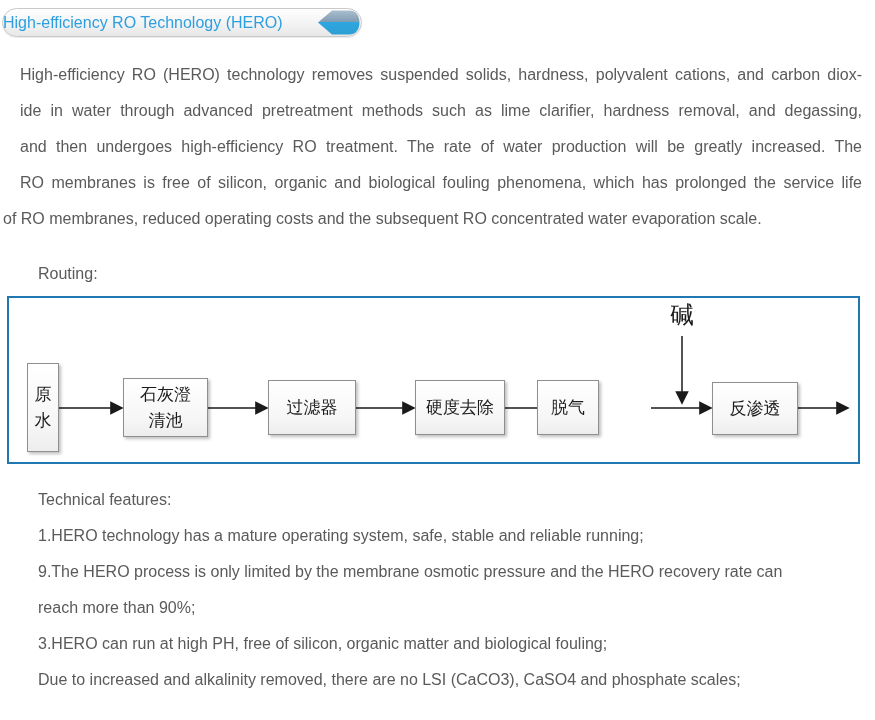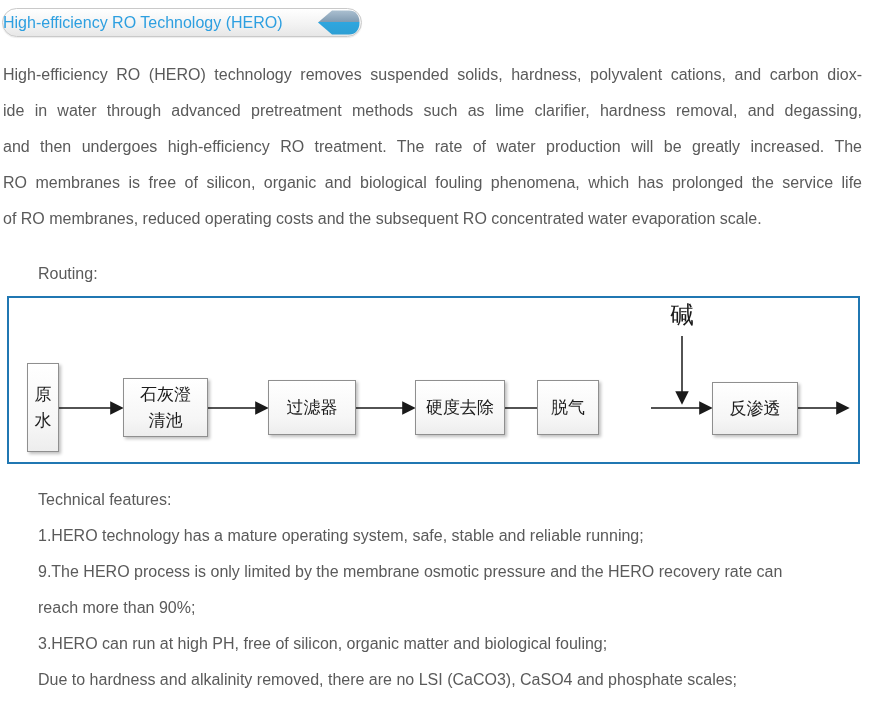--- a/index.html
+++ b/index.html
@@ -13,21 +13,21 @@
     position:absolute; left:2px; top:8px; width:360px; height:29px;
     box-sizing:border-box; border:1px solid #c9c9c9; border-radius:15px;
     background:linear-gradient(180deg,#ffffff 0%,#f3f3f3 55%,#e7e7e7 100%);
     display:flex; align-items:center; box-shadow:0 1px 1px rgba(0,0,0,0.08);
   }
   .badge-label { font-size:16px; color:#2d9fe0; flex:1; white-space:nowrap; }
   .badge-arrow { width:44px; height:27px; margin-right:0; display:block; }
 
   
   .intro { position:absolute; left:3px; top:57px; width:859px; font-size:16px; line-height:36px; }
-  .jline { text-align:justify; text-align-last:justify; }
+  .jline { text-align:justify; text-align-last:justify;margin-left:17px; }
   .intro .last { text-align:justify; text-align-last:left; }
 
   .routing-label { position:absolute; left:38px; top:256px; font-size:16px; line-height:36px;text-align:right; }
 
   
   .diagram {
     position:absolute; left:7px; top:296px; width:849px; height:164px;
     border:2px solid #2077b2; background:#ffffff;
   }
   .node {
@@ -113,14 +113,14 @@
   <div class="node node-degas">脱气</div>
   <div class="node node-ro">反渗透</div>
 </div>
 
 <div class="features">
   <div>Technical features:</div>
   <div>1.HERO technology has a mature operating system, safe, stable and reliable running;</div>
   <div>9.The HERO process is only limited by the membrane osmotic pressure and the HERO recovery rate can</div>
   <div>reach more than 90%;</div>
   <div>3.HERO can run at high PH, free of silicon, organic matter and biological fouling;</div>
-  <div>Due to hardness and alkalinity removed, there are no LSI (CaCO3), CaSO4 and phosphate scales;</div>
+  <div>Due to increased and alkalinity removed, there are no LSI (CaCO3), CaSO4 and phosphate scales;</div>
 </div>
 
 </body></html>

